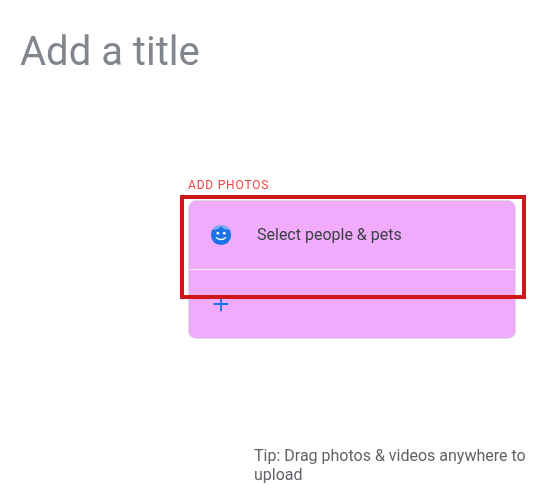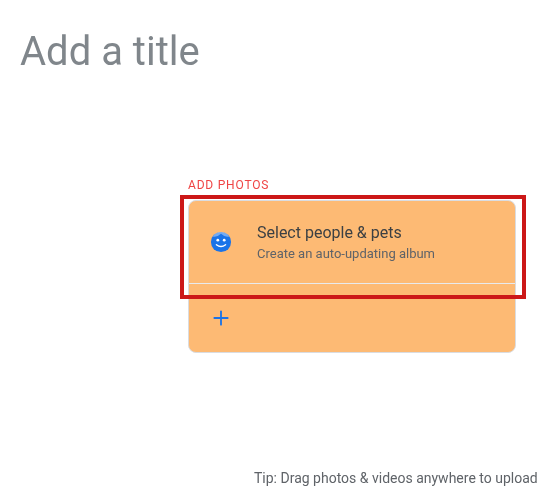--- a/index.html
+++ b/index.html
@@ -38,21 +38,21 @@
       letter-spacing: 0.8px;
       color: #ef4444;
     }
     .card-container {
       position: absolute;
       top: 200px;
       left: 188px;
       width: 328px;
       border: 1px solid #dadce0;
       border-radius: 8px;
-      background: #fdba74;
+      background: #f0abfc;
     }
     .highlight-box {
       position: absolute;
       top: 195px;
       left: 180px;
       width: 346px;
       height: 104px;
       border: 4px solid #cc1818;
       pointer-events: none;
       z-index: 10;
@@ -84,23 +84,23 @@
       color: #3c4043;
       line-height: 1.3;
     }
     .option-subtitle {
       font-size: 13px;
       color: #5f6368;
       margin-top: 2px;
     }
     .tip-text {
       position: absolute;
-      top: 470px;
+      top: 446px;
       left: 254px;
-      font-size: 14px;
+      font-size: 16px;
       color: #5f6368;
     }
   </style>
 </head>
 <body>
 
 <input type="text" class="title-input" placeholder="Add a title" style="">
 
 <div class="section-label">ADD PHOTOS</div>
 
@@ -111,21 +111,20 @@
       <svg width="22" height="22" viewBox="0 0 24 24">
         <circle cx="12" cy="12" r="11" fill="#1a73e8"></circle>
         <circle cx="8.5" cy="10" r="1.5" fill="#ffffff"></circle>
         <circle cx="15.5" cy="10" r="1.5" fill="#ffffff"></circle>
         <path d="M 7 15 Q 12 19 17 15" stroke="#ffffff" stroke-width="1.5" fill="none" stroke-linecap="round"></path>
         <path d="M 12 1 Q 6 1 3 6 Q 8 7 12 3 Q 16 7 21 6 Q 18 1 12 1" fill="#ffffff" opacity="0.4"></path>
       </svg>
     </div>
     <div class="option-text">
       <span class="option-title">Select people &amp; pets</span>
-      <span class="option-subtitle">Create an auto-updating album</span>
     </div>
   </div>
 
   <div class="option option-divider">
     <div class="icon-wrapper">
       <svg width="20" height="20" viewBox="0 0 24 24">
         <path d="M 12 4 L 12 20 M 4 12 L 20 12" stroke="#1a73e8" stroke-width="2.2" stroke-linecap="round"></path>
       </svg>
     </div>
   </div>

